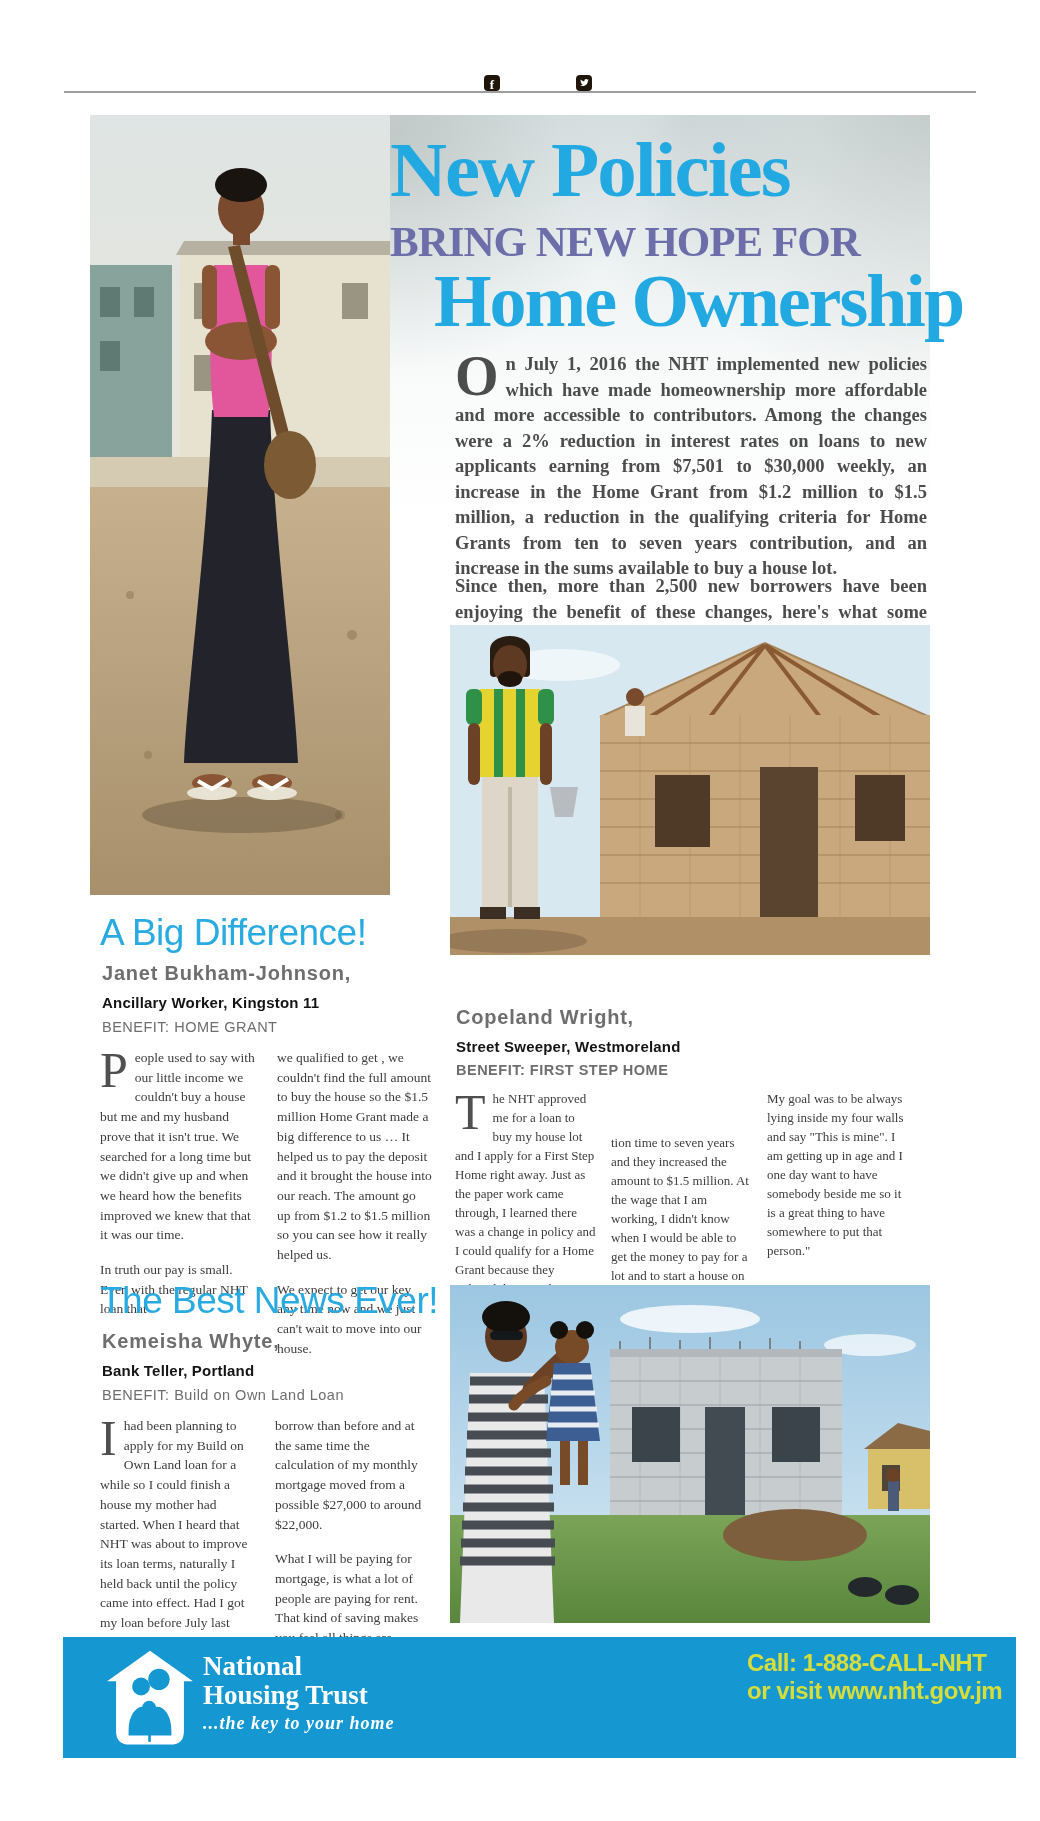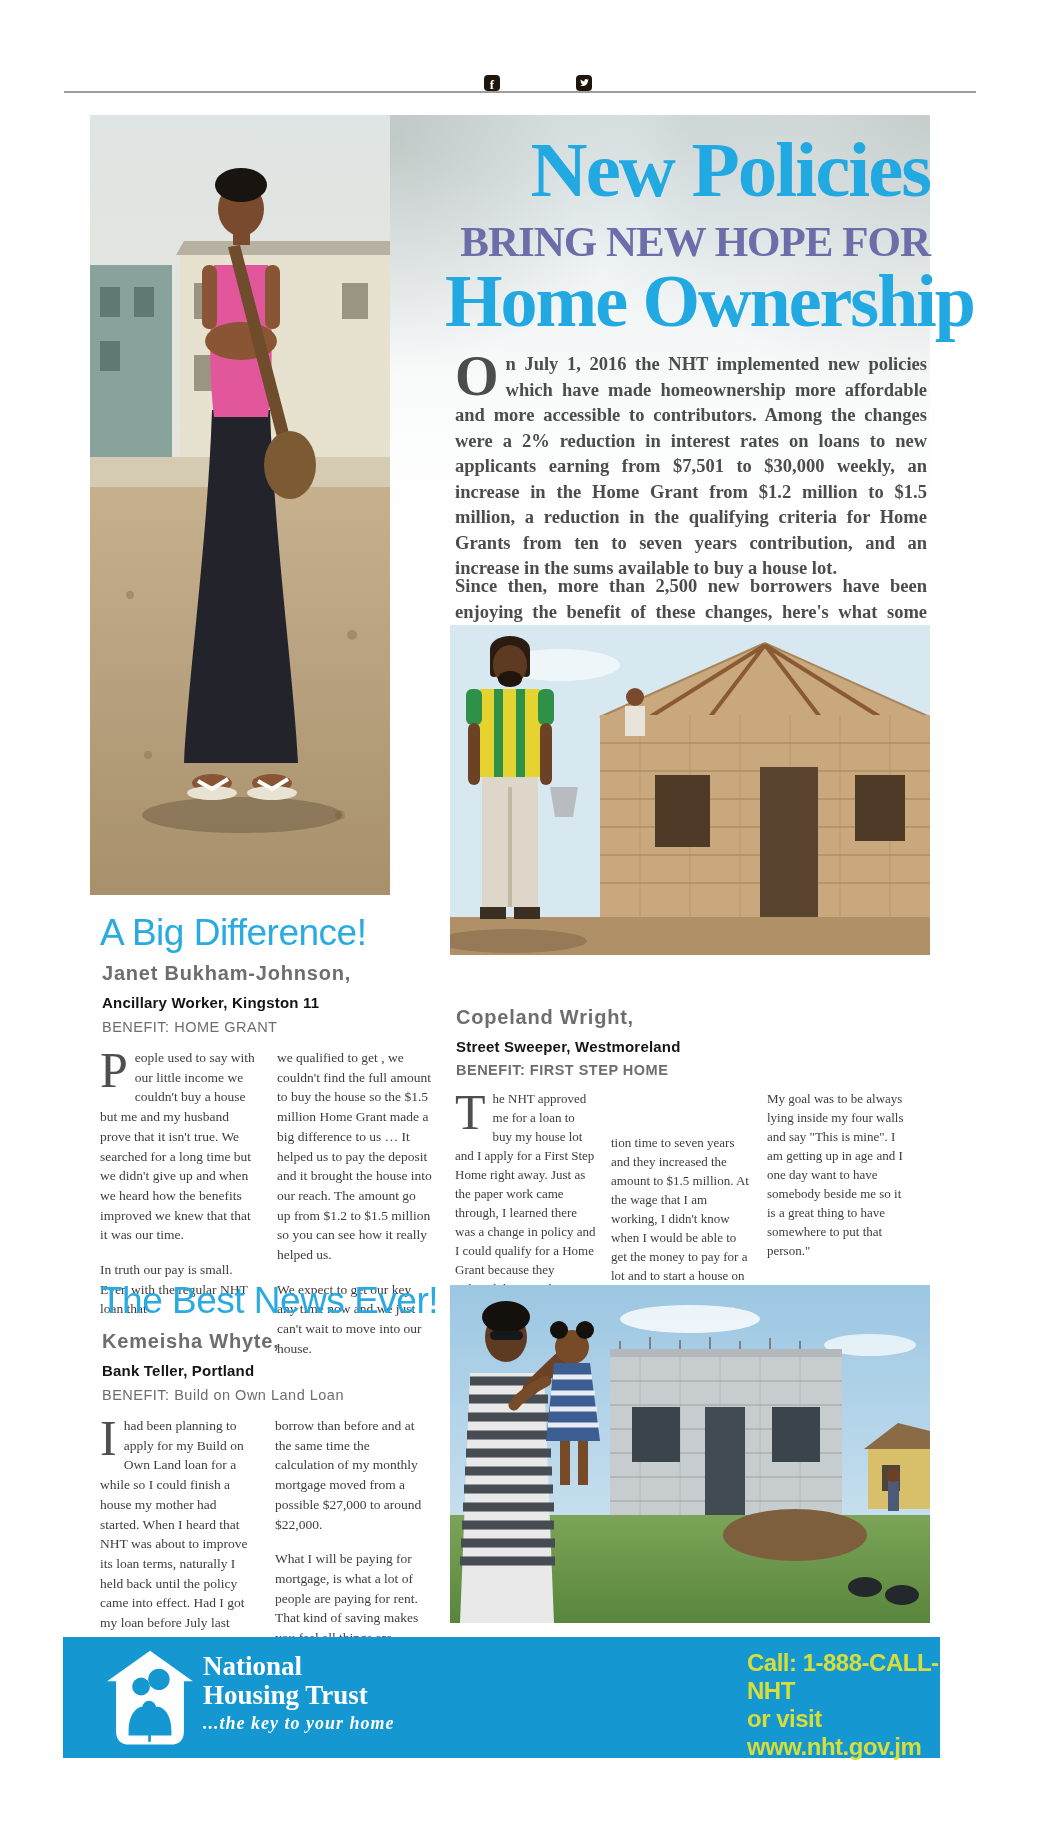--- a/index.html
+++ b/index.html
@@ -19,21 +19,21 @@
 
   
   .hero-sky {
     left:390px; top:115px; width:540px; height:512px;
     background:
       radial-gradient(ellipse at 0% 4%, rgba(140,150,140,.38), transparent 34%),
       radial-gradient(ellipse at 100% 0%, rgba(150,158,148,.35), transparent 40%),
       radial-gradient(ellipse at 55% 0%, rgba(170,180,178,.25), transparent 30%),
       linear-gradient(180deg,#dfe7ea 0%, #eef3f4 28%, #fafbfb 55%, #ffffff 80%);
   }
-  .h-line { left:390px; width:540px; text-align:right; font-weight:700; line-height:1; white-space:nowrap; }
+  .h-line { left:390px; width:540px; text-align:left; font-weight:700; line-height:1; white-space:nowrap; }
   .h-line1 { top:130px; font-size:79px; color:#23a9e1; letter-spacing:-2px; }
   .h-line2 { top:220px; font-size:43px; color:#6c6da9; letter-spacing:-1px; }
   .h-line3 { top:264px; font-size:74px; color:#23a9e1; letter-spacing:-2px;padding-left:44px; }
 
   .intro { left:455px; width:472px; font-size:18.5px; line-height:1.38; font-weight:700; color:#4c4c4c; text-align:justify; }
   .intro-1 { top:352px; }
   .intro-2 { top:574px; }
   .intro-1 p::first-letter {
     float:left; font-size:56px; line-height:43px; padding:3px 7px 0 0; color:#4c4c4c;
   }
@@ -52,21 +52,21 @@
   .story-role { font-family:"Liberation Sans",sans-serif; font-weight:700; color:#141414; font-size:15px; letter-spacing:0.2px; }
   .story-benefit { font-family:"Liberation Sans",sans-serif; font-weight:400; color:#6e6e6e; font-size:14.5px; letter-spacing:0.5px; }
   .story-cols { display:flex; }
   .story-col { font-size:13.5px; line-height:1.46; color:#3d3d3d; }
   .story-col p { margin-bottom:15px; }
   .dc p:first-child::first-letter {
     float:left; font-size:50px; line-height:40px; padding:2px 7px 0 0; color:#4f4f4f;
   }
 
   
-  .footer { left:63px; top:1637px; width:877px; height:121px; background:#1598d2; }
+  .footer { left:63px; top:1637px; width:953px; height:121px; background:#1598d2; }
   .footer-inner { position:absolute; }
   .org-name { font-family:"Liberation Serif",serif; font-weight:700; color:#ffffff; font-size:27px; line-height:29px; }
   .org-tagline { font-family:"Liberation Serif",serif; font-weight:700; font-style:italic; color:#ffffff; font-size:18px; margin-top:3px; letter-spacing:1px; }
   .contact { font-family:"Liberation Sans",sans-serif; font-weight:700; color:#d7dd39; font-size:24px; line-height:28px; letter-spacing:-0.5px; }
 </style>
 </head>
 <body>
 
 <div class="page">
 

